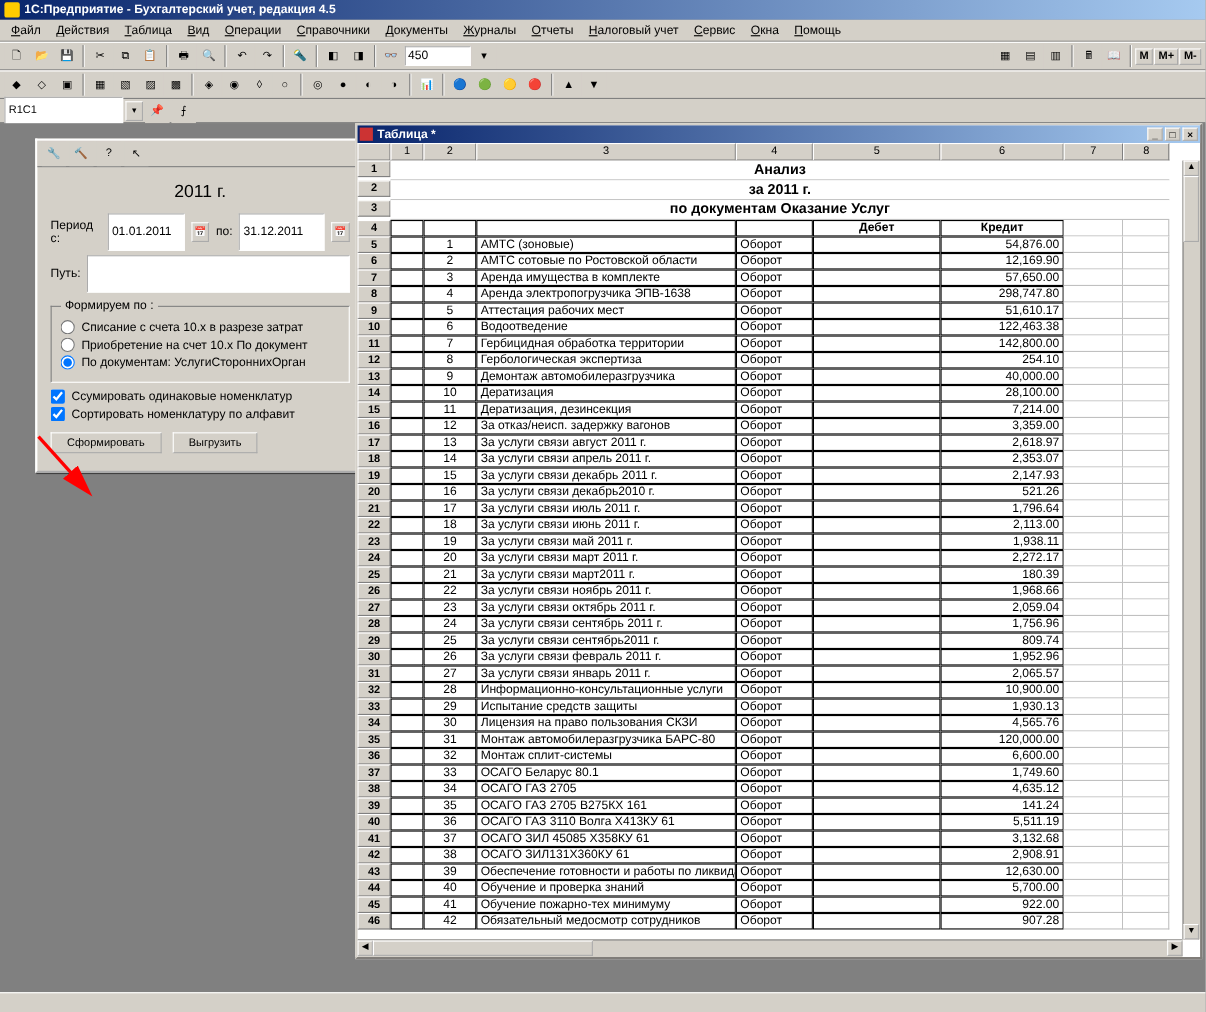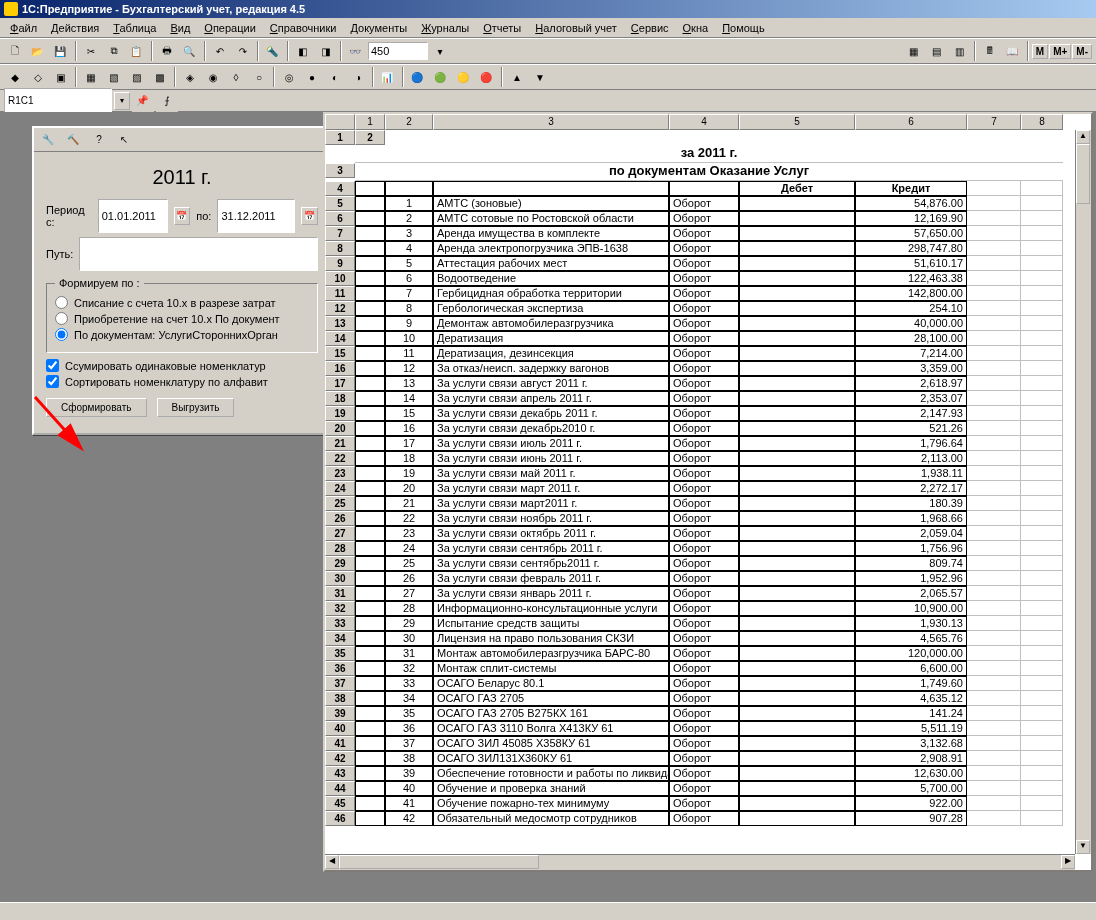--- a/index.html
+++ b/index.html
@@ -23,21 +23,21 @@
 
 .workspace { position: relative; width: 100%; height: calc(100% - 18px - 20px - 26px - 26px - 22px - 18px); background: #808080; }
 
 .dialog { position: absolute; left: 32px; top: 14px; width: 300px; background: #d4d0c8; border: 2px outset #fff; box-shadow: 1px 1px 0 #404040; }
 .dialog .dlg-title { background: linear-gradient(to right,#08246B,#A6CAF0); color: #fff; height: 16px; padding: 1px 4px; font-size: 10px; display:flex; align-items:center; }
 .dlg-title .icn { width:12px;height:12px;background:#ffcc66;margin-right:3px; }
 .dialog .dlg-tb { height: 24px; background: #d4d0c8; border-bottom: 1px solid #808080; display:flex; align-items:center; padding:2px 4px; gap:3px; }
 .dialog .body { padding: 8px 12px 16px; }
 .dialog fieldset { border: 1px solid #fff; border-top-color:#808080; border-left-color:#808080; padding: 4px 8px 8px; margin: 6px 0; }
 .dialog legend { font-size: 11px; padding: 0 4px; }
-.period-title { text-align: center; font-size: 20px; margin: 6px 0 10px; }
+.period-title { text-align: center; font-size: 16px; margin: 6px 0 10px; }
 .row { display: flex; align-items: center; gap: 6px; margin: 4px 0; font-size: 11px; }
 .row input[type=text] { height: 18px; border: 1px inset #fff; font-size: 11px; padding: 16px 3px; background:#fff; }
 .calbtn { width: 18px; height: 18px; border: 1px outset #fff; background:#d4d0c8; display:inline-flex;align-items:center;justify-content:center; font-size:9px; }
 .radio-row, .check-row { display:flex; align-items:center; gap:6px; margin:3px 0; font-size:11px; }
 .btnrow { display:flex; gap:10px; margin-top:10px; }
 .btn { padding: 3px 14px; background:#d4d0c8; border:1px outset #fff; font-size:10px; cursor:pointer; }
 
 .sheet-window { position: absolute; left: 323px; top: 0; width: 770px; height: 760px; background: #fff; border: 2px outset #d4d0c8; display:flex; flex-direction:column; }
 .sheet-title { background: linear-gradient(to right,#08246B,#A6CAF0); color:#fff; height:16px; display:flex; align-items:center; padding:0 2px; font-size:11px; font-weight:bold; }
 .sheet-title .spacer { flex:1; }
@@ -218,32 +218,41 @@
   <svg class="arrow-annotation" width="60" height="70">
     <defs>
         <marker id="ah" markerWidth="10" markerHeight="10" refX="8" refY="3" orient="auto">
           <polygon points="0 0, 10 3, 0 6" fill="red"></polygon>
         </marker>
       </defs>
     <line x1="5" y1="5" x2="50" y2="55" stroke="red" stroke-width="3" marker-end="url(#ah)"></line>
   </svg>
 
   <div class="sheet-window">
+    <div class="sheet-title">
+      <span style="width:12px;height:12px;background:#cc3333;margin-right:4px"></span>
+      <span>Таблица  *</span>
+      <span class="spacer"></span>
+      <span class="winbtn">_</span>
+      <span class="winbtn">□</span>
+      <span class="winbtn">×</span>
+    </div>
     <div class="sheet-body">
       <div class="grid" id="grid">
           <div class="hc"></div>
           <div class="hc">1</div>
           <div class="hc">2</div>
           <div class="hc">3</div>
           <div class="hc">4</div>
           <div class="hc">5</div>
           <div class="hc">6</div>
           <div class="hc">7</div>
           <div class="hc">8</div>
           <div class="rh">1</div>
+          <div class="title-row">Анализ</div>
           <div class="rh">2</div>
           <div class="title-row">за 2011 г.</div>
           <div class="rh">3</div>
           <div class="title-row">по документам Оказание Услуг</div>
           <div class="rh">4</div>
           <div class="bcell"></div>
           <div class="bcell"></div>
           <div class="bcell"></div>
           <div class="bcell"></div>
           <div class="bcell bhead">Дебет</div>

